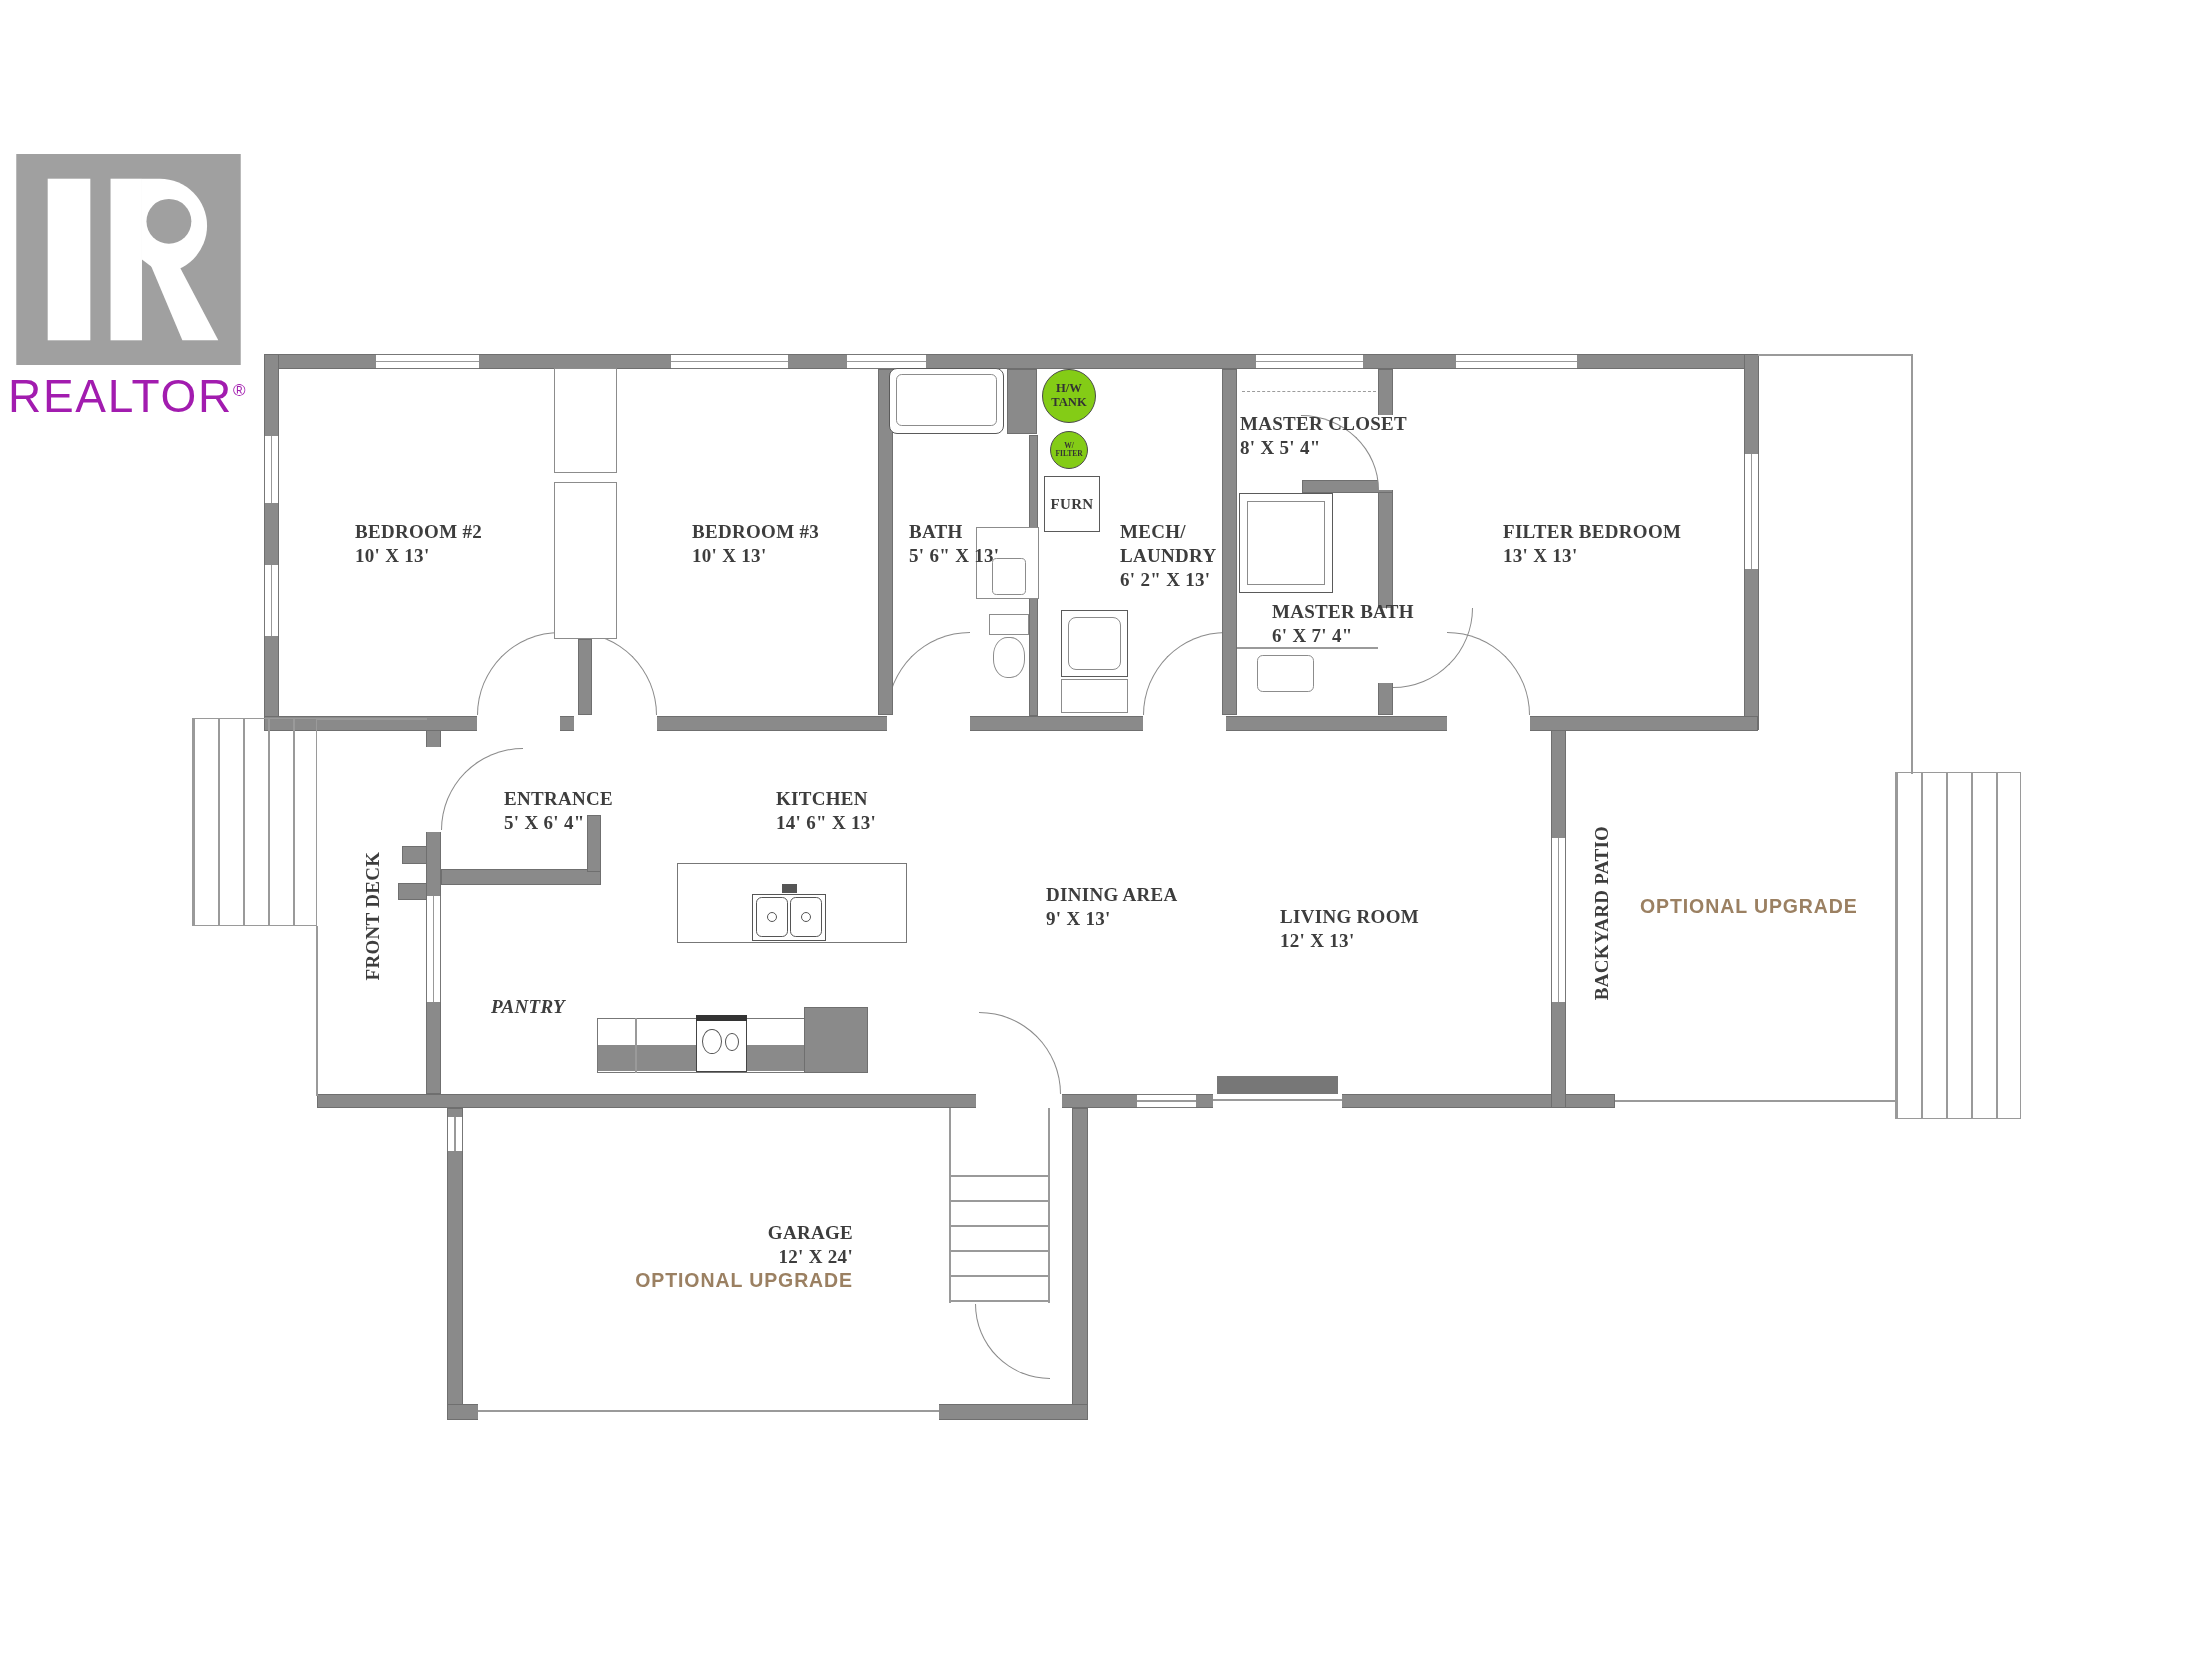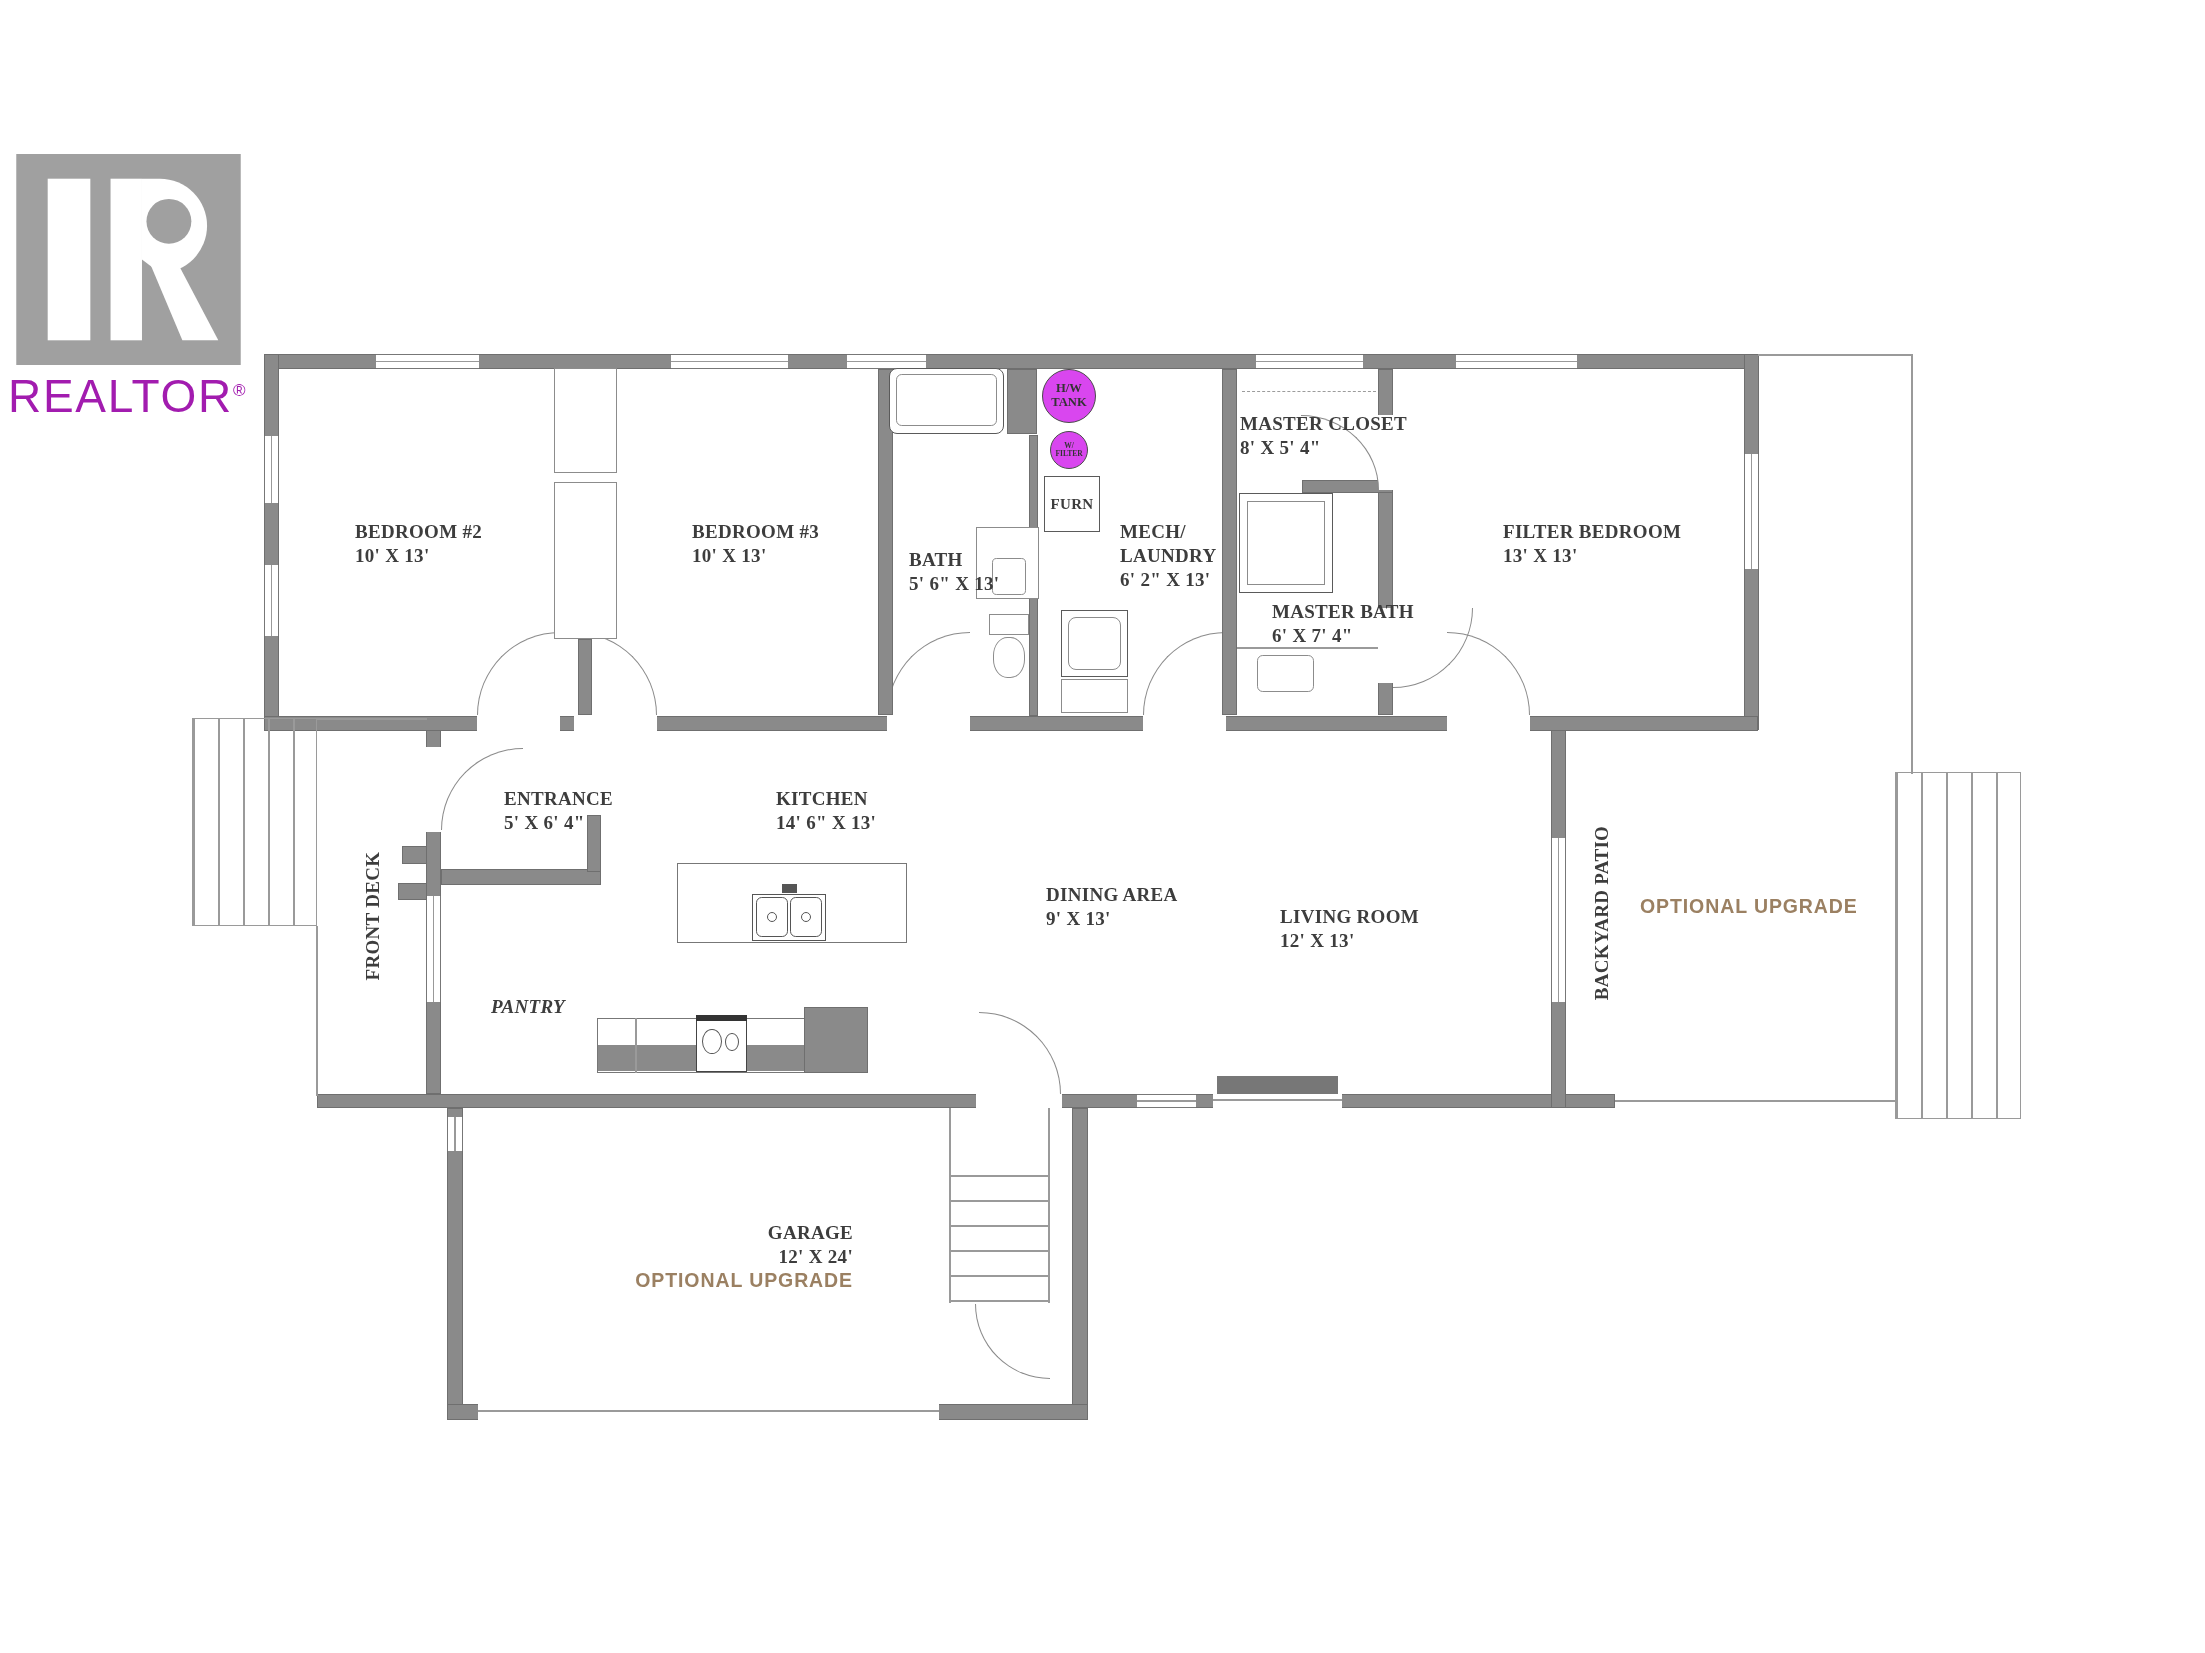--- a/index.html
+++ b/index.html
@@ -16,21 +16,21 @@
   .arc{position:absolute;box-sizing:border-box;border:0 solid #8a8a8a;background:transparent;}
   .arc-tl{border-top-width:1.7px;border-left-width:1.7px;border-top-left-radius:100% 100%;}
   .arc-tr{border-top-width:1.7px;border-right-width:1.7px;border-top-right-radius:100% 100%;}
   .arc-bl{border-bottom-width:1.7px;border-left-width:1.7px;border-bottom-left-radius:100% 100%;}
   .arc-br{border-bottom-width:1.7px;border-right-width:1.7px;border-bottom-right-radius:100% 100%;}
   .o3{position:absolute;box-sizing:border-box;border:1.7px solid #5a5a5a;background:#fff;}
   .o2{position:absolute;box-sizing:border-box;border:1.1px solid #8c8c8c;background:#fff;}
   .stv{position:absolute;box-sizing:border-box;border:1.7px solid #9a9a9a;
        background:repeating-linear-gradient(to right,#9a9a9a 0 1.7px,transparent 1.7px 25px);}
   .sth{position:absolute;background:repeating-linear-gradient(to bottom,#9a9a9a 0 1.7px,transparent 1.7px 25px);}
-  .circ{position:absolute;box-sizing:border-box;border:1.7px solid #4a4a4a;border-radius:50%;background:#d946ef;
+  .circ{position:absolute;box-sizing:border-box;border:1.7px solid #4a4a4a;border-radius:50%;background:#84cc16;
         display:flex;flex-direction:column;align-items:center;justify-content:center;text-align:center;
         color:#333;font-weight:bold;}
   .lbl{position:absolute;color:#3d3d3d;font-weight:bold;font-size:19px;line-height:24px;
        letter-spacing:0.3px;white-space:nowrap;}
   .vlbl{position:absolute;color:#3d3d3d;font-weight:bold;font-size:19px;line-height:20.7px;
         letter-spacing:0.3px;white-space:nowrap;transform:translate(-50%,-50%) rotate(-90deg);}
   .clbl{text-align:right;}
   .note{position:absolute;color:#9b8062;font-family:"Liberation Sans",sans-serif;font-weight:bold;
         font-size:19.5px;line-height:23px;letter-spacing:0.9px;white-space:nowrap;}
   .brand{position:absolute;left:8px;top:369px;color:#a21caf;font-family:"Liberation Sans",sans-serif;
@@ -176,21 +176,21 @@
 <div class="arc arc-bl" style="left:975px;top:1304px;width:75px;height:75px;"></div>
 
 <div class="lbl" style="left:355px;top:520px;">
   <div>BEDROOM #2</div>
   <div>10' X 13'</div>
 </div>
 <div class="lbl" style="left:692px;top:520px;">
   <div>BEDROOM #3</div>
   <div>10' X 13'</div>
 </div>
-<div class="lbl" style="left:909px;top:548px;">
+<div class="lbl" style="left:909px;top:520px;">
   <div>BATH</div>
   <div>5' 6" X 13'</div>
 </div>
 <div class="lbl" style="left:1120px;top:520px;">
   <div>MECH/</div>
   <div>LAUNDRY</div>
   <div>6' 2" X 13'</div>
 </div>
 <div class="lbl" style="left:1240px;top:412px;">
   <div>MASTER CLOSET</div>

